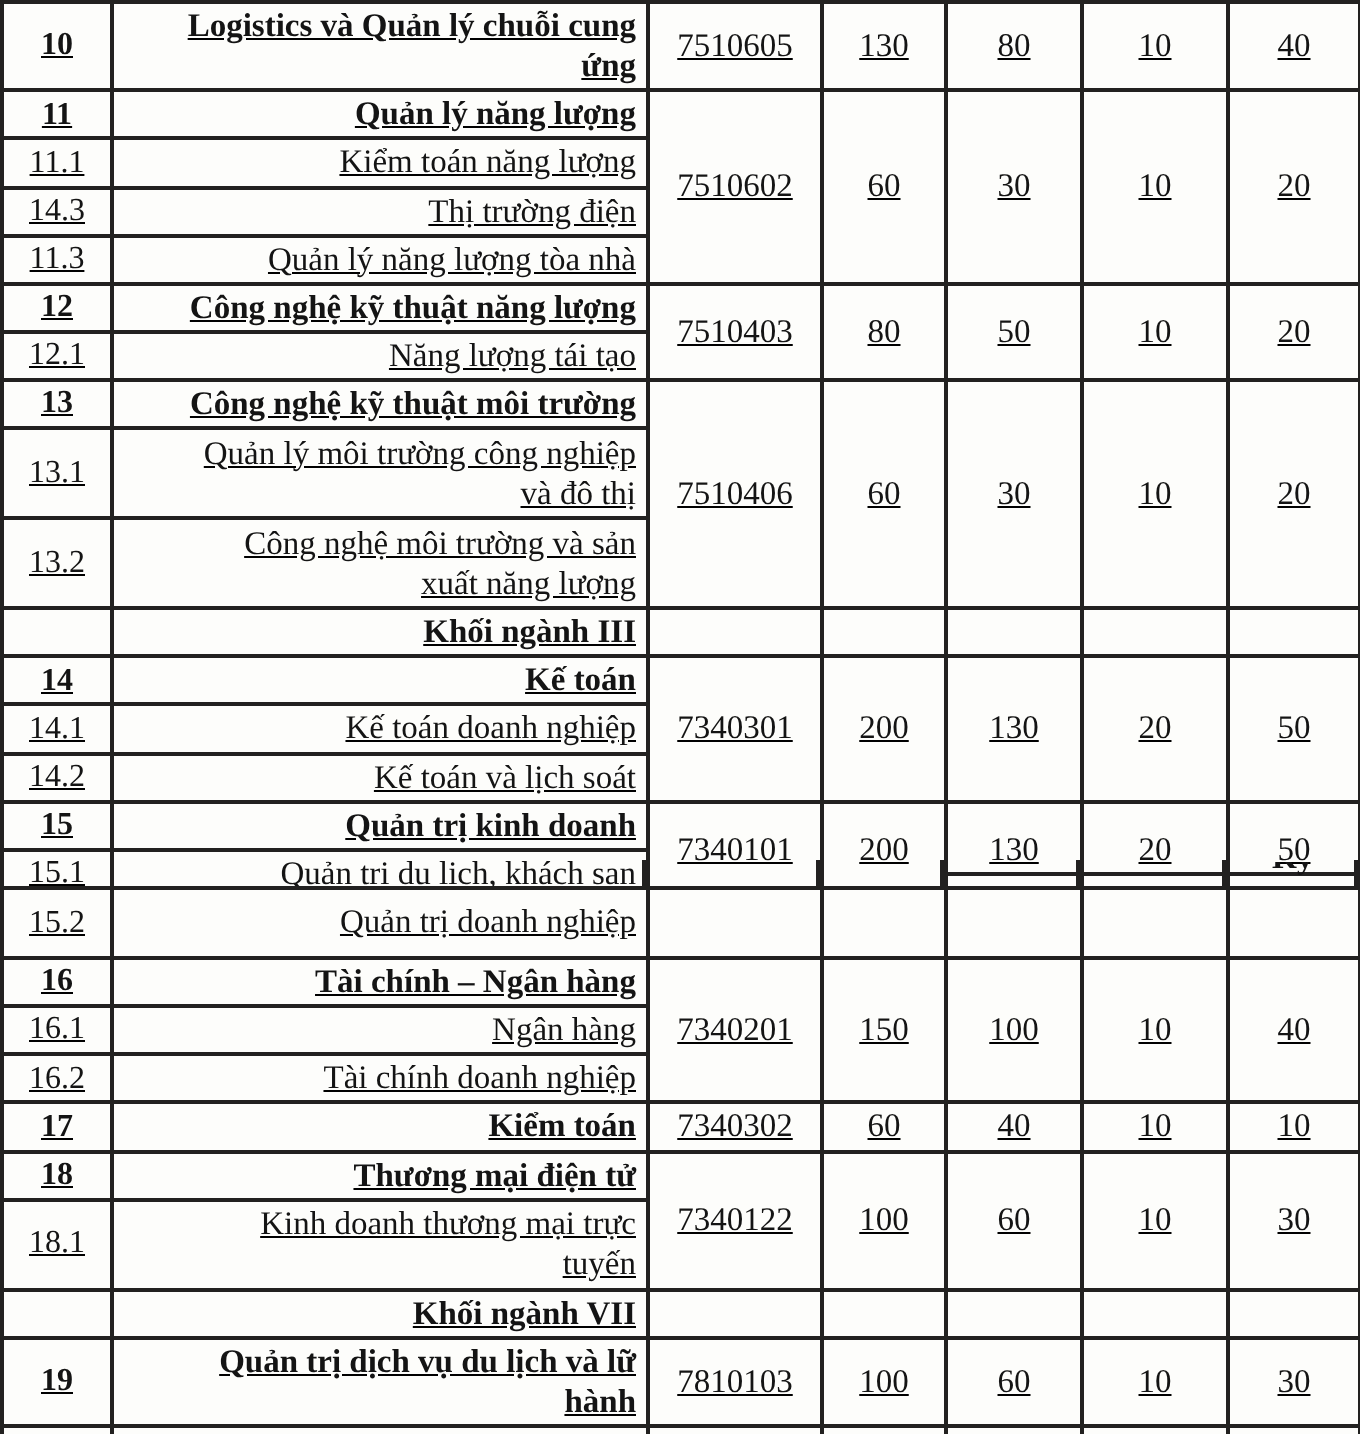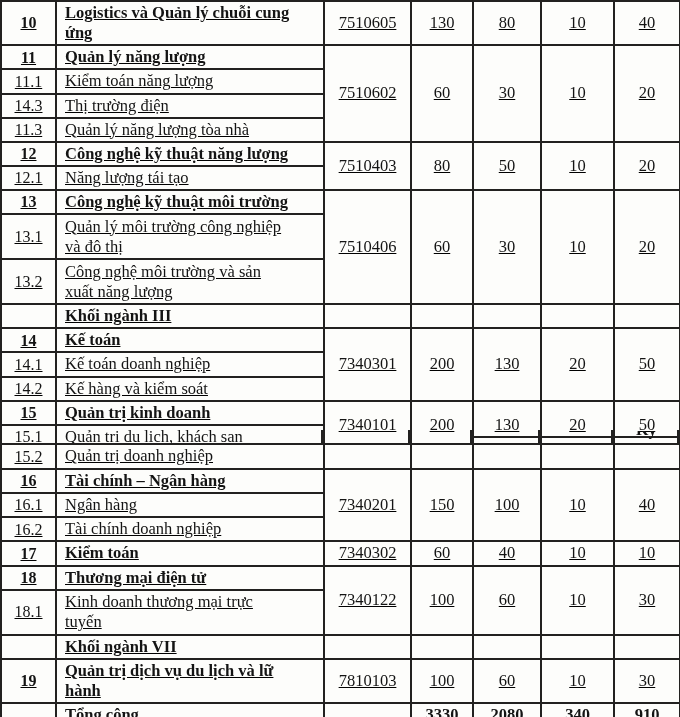--- a/index.html
+++ b/index.html
@@ -28,21 +28,21 @@
     border:2px solid #222120;
     color:#141414;
     font-size:16.5px;
     line-height:1.22;
     padding:1px 5px;
     vertical-align:middle;
     overflow:hidden;
     background:#fdfdfb;
   }
   td.c-stt{text-align:center;padding:1px 2px;font-size:16px;}
-  td.c-name{text-align:left;padding:1px 5px 1px 8px;white-space:pre-line;}
+  td.c-name{text-align:right;padding:1px 5px 1px 8px;white-space:pre-line;}
   td.c-num{text-align:center;padding:1px 2px;}
   .b{font-weight:bold;}
   
   .cut-strip{
     position:absolute;
     left:0;top:430px;
     width:680px;height:13px;
   }
   .cut-strip .stub{
     position:absolute;
@@ -166,21 +166,21 @@
           <td class="c-num" rowspan="3">130</td>
           <td class="c-num" rowspan="3">20</td>
           <td class="c-num" rowspan="3">50</td>
         </tr>
         <tr style="height: 22px;">
           <td class="c-stt">14.1</td>
           <td class="c-name">Kế toán doanh nghiệp</td>
         </tr>
         <tr style="height: 22px;">
           <td class="c-stt">14.2</td>
-          <td class="c-name">Kế hàng và kiểm soát</td>
+          <td class="c-name">Kế toán và lịch soát</td>
         </tr>
         <tr style="height: 23px;">
           <td class="c-stt b">15</td>
           <td class="c-name b">Quản trị kinh doanh</td>
           <td class="c-num" rowspan="2">7340101</td>
           <td class="c-num" rowspan="2">200</td>
           <td class="c-num" rowspan="2">130</td>
           <td class="c-num" rowspan="2">20</td>
           <td class="c-num" rowspan="2">50</td>
         </tr>
@@ -208,21 +208,21 @@
     <colgroup>
       <col style="width:55px">
         <col style="width:268px">
         <col style="width:87px">
       <col style="width:62px">
         <col style="width:68px">
         <col style="width:73px">
         <col style="width:66px">
     </colgroup>
     <tbody>
-        <tr style="height: 25px;">
+        <tr style="height: 35px;">
           <td class="c-stt">15.2</td>
           <td class="c-name">Quản trị doanh nghiệp</td>
           <td class="c-num" rowspan="1"></td>
           <td class="c-num" rowspan="1"></td>
           <td class="c-num" rowspan="1"></td>
           <td class="c-num" rowspan="1"></td>
           <td class="c-num" rowspan="1"></td>
         </tr>
         <tr style="height: 24px;">
           <td class="c-stt b">16</td>

